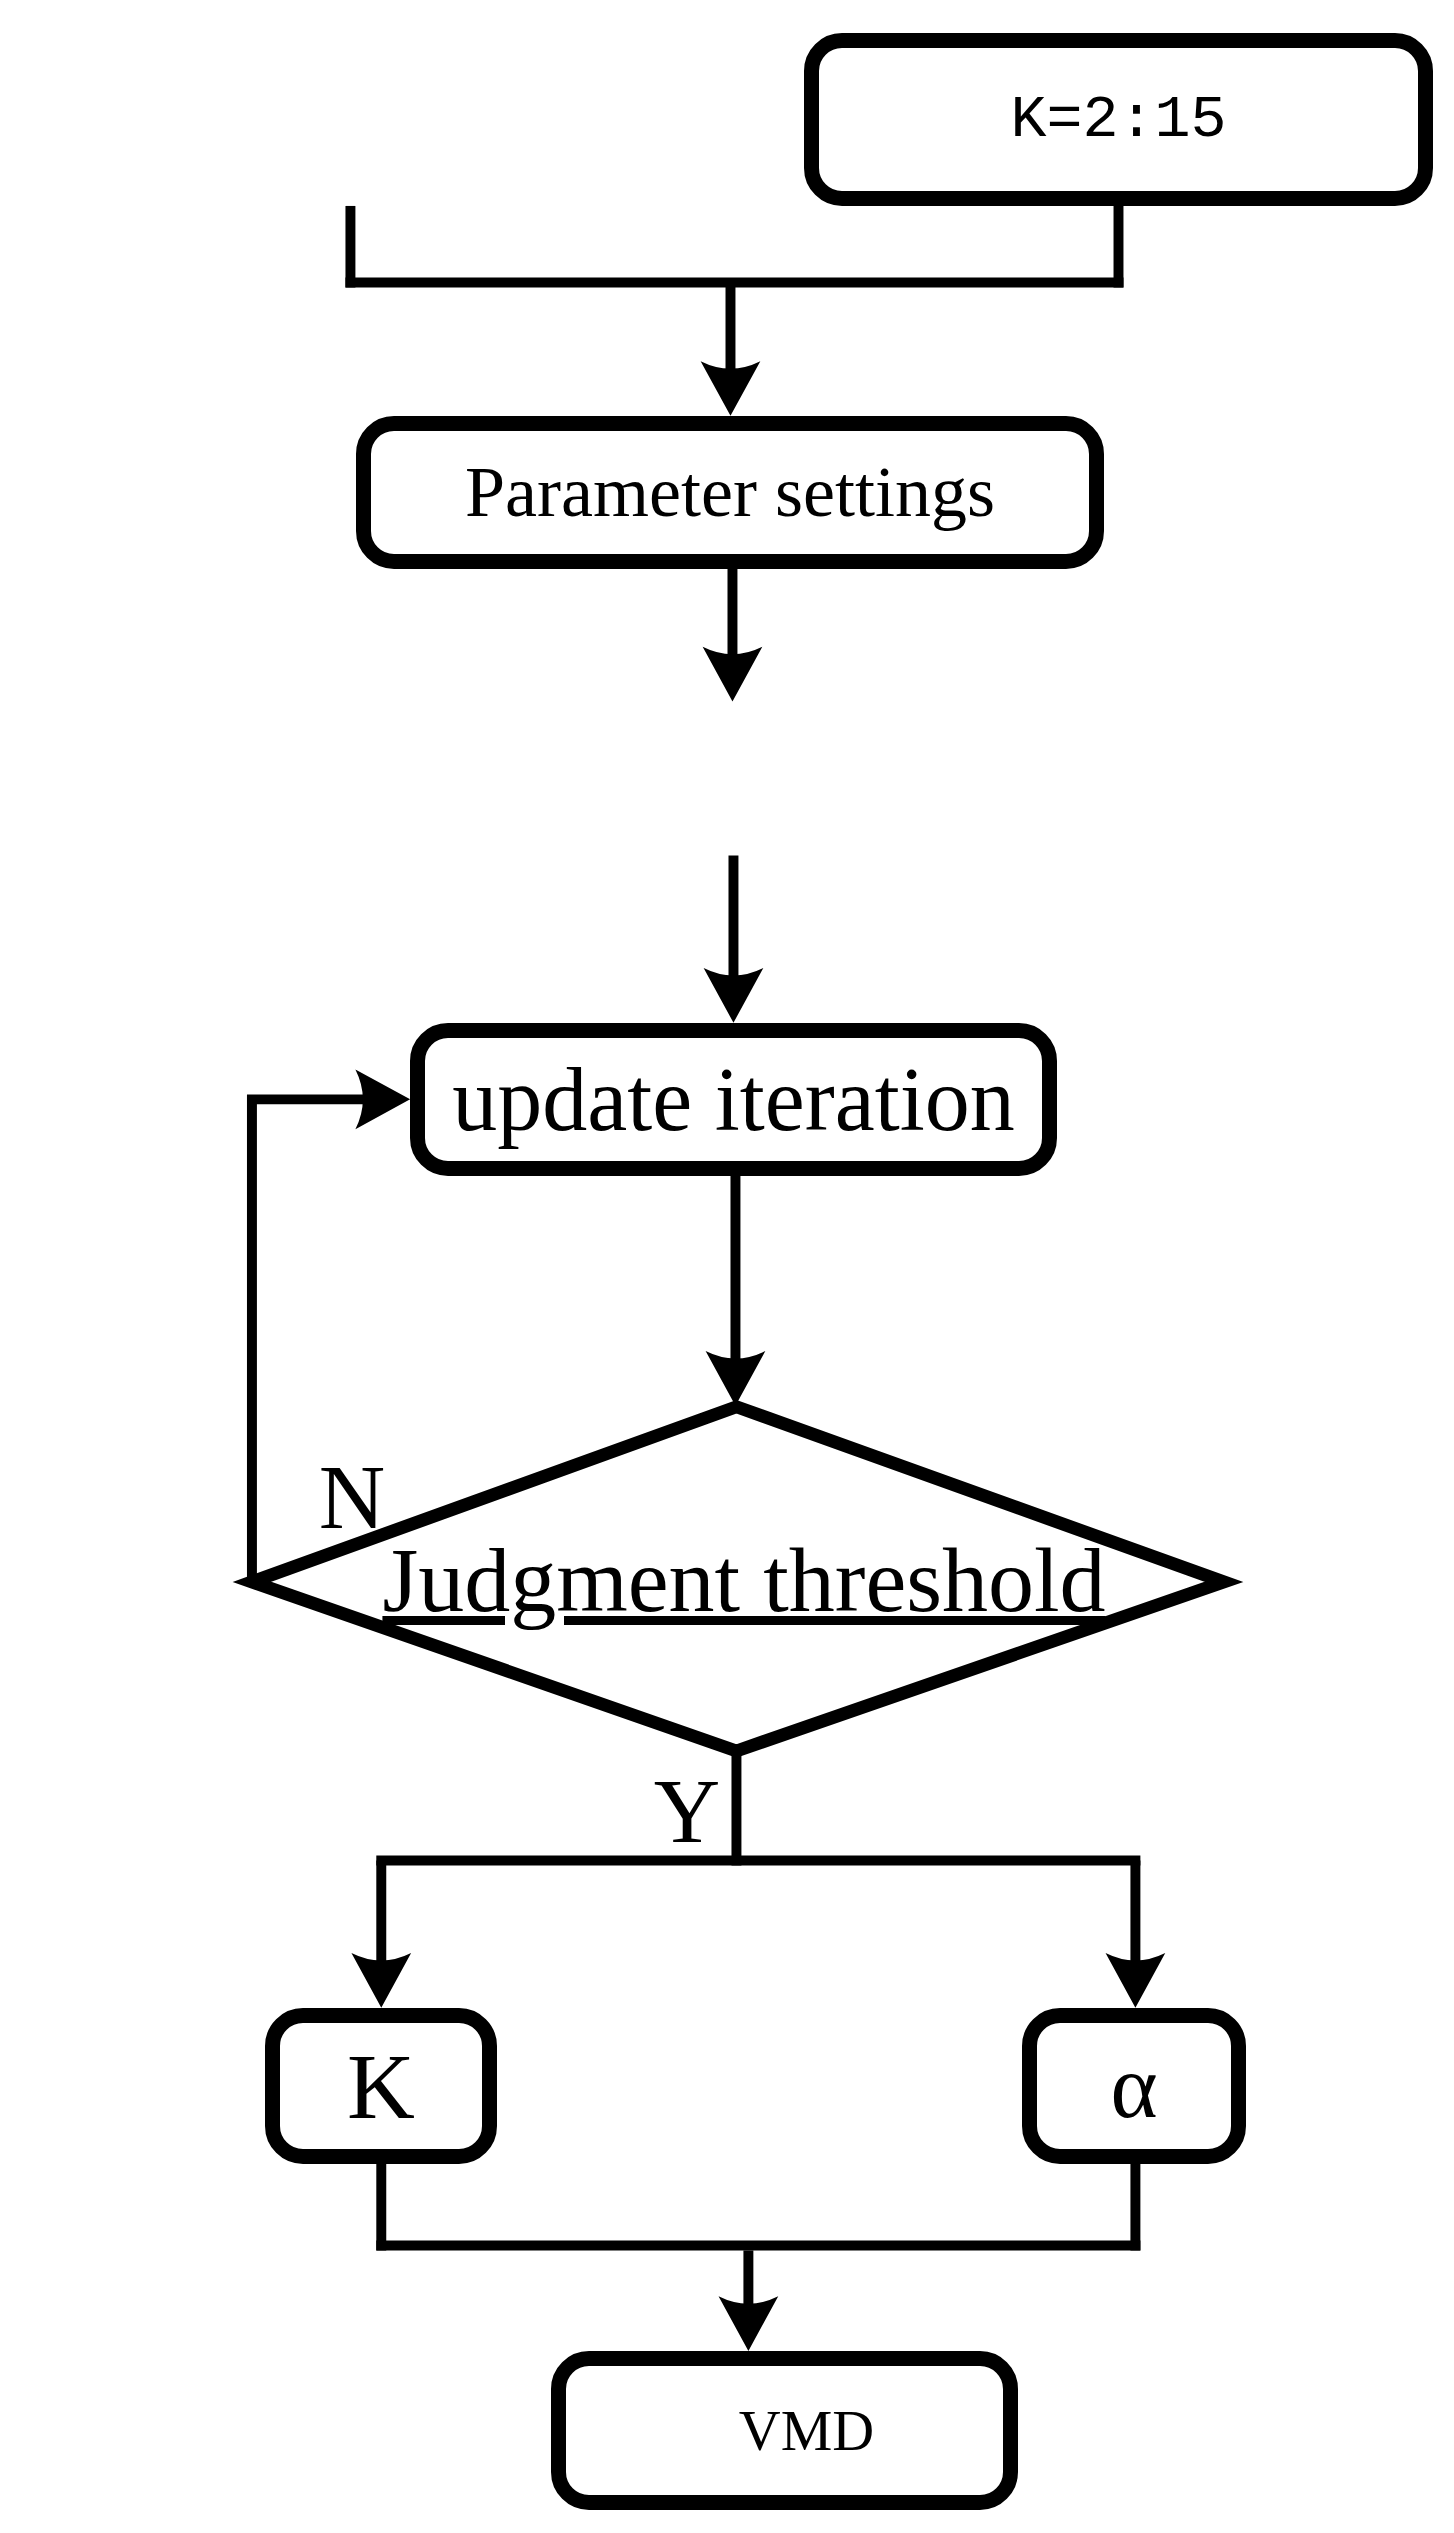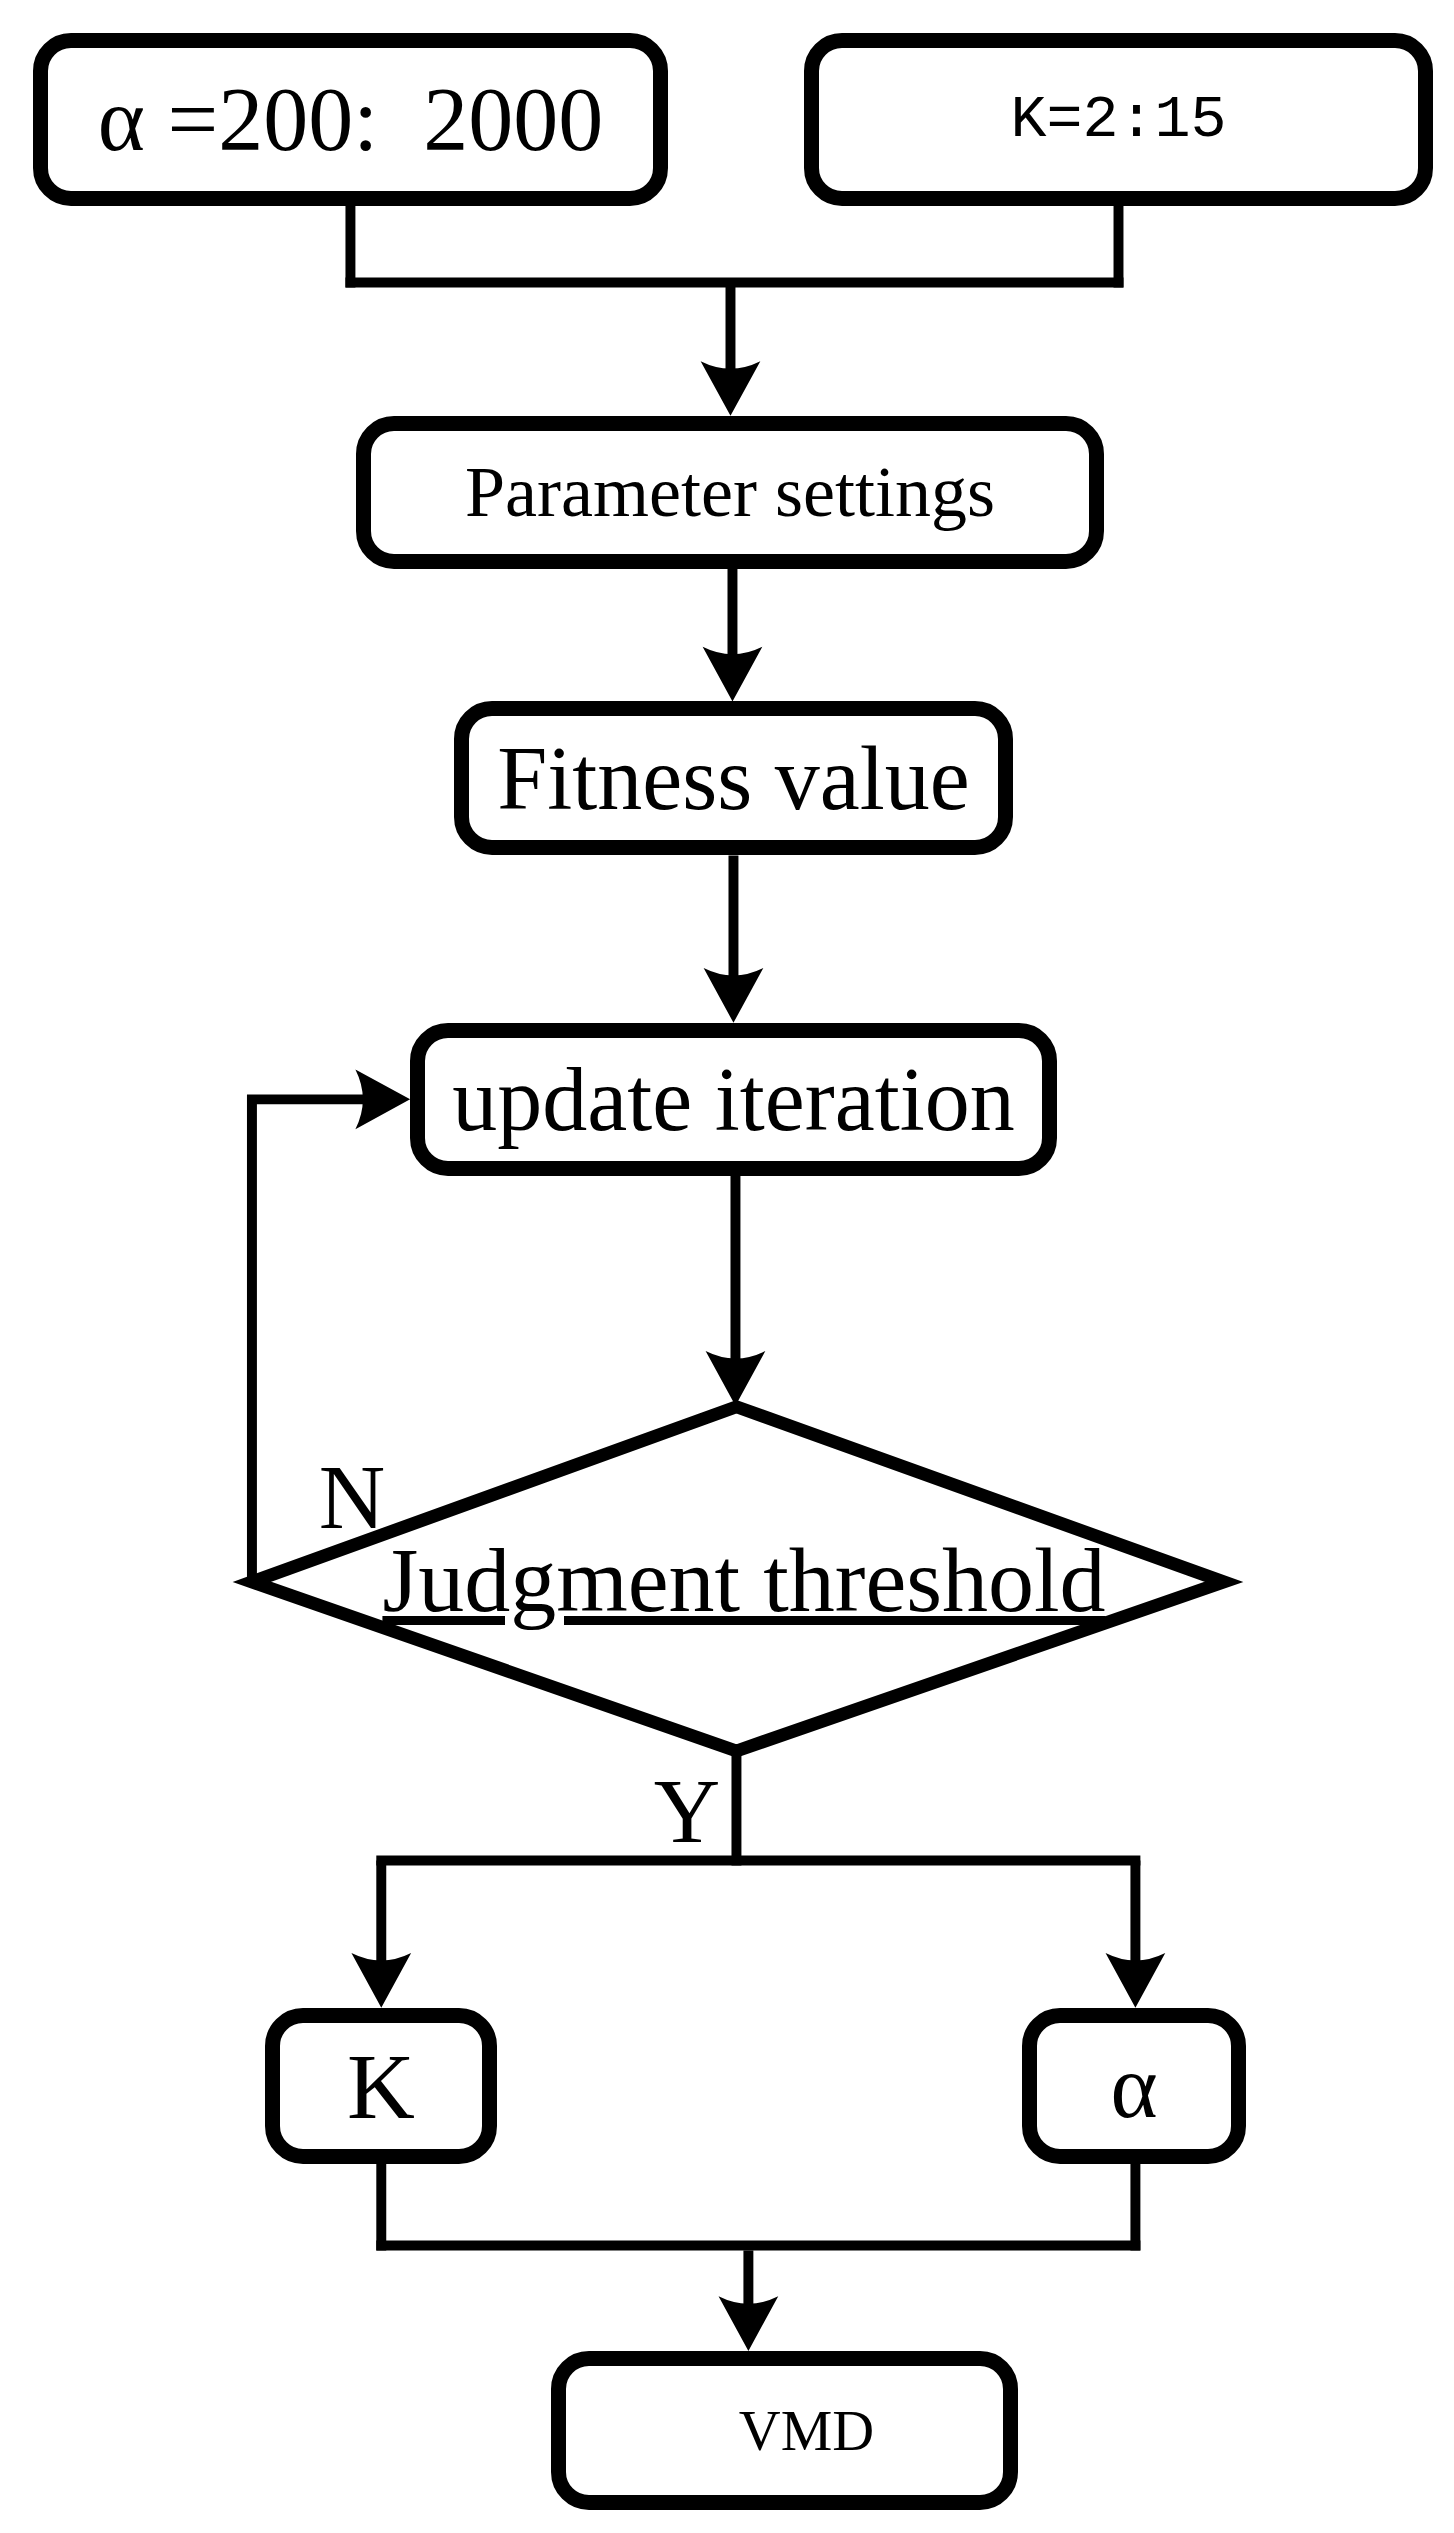--- a/index.html
+++ b/index.html
@@ -87,35 +87,29 @@
     <path class="ln" d="M1141,1870 V1980"></path>
     <path class="ah" d="M1141,2018 L1111,1963 Q1141,1978 1171,1963 Z"></path>
 
     <path class="ln" d="M383,2175 V2262"></path>
     <path class="ln" d="M1141,2175 V2262"></path>
     <path class="ln" d="M378,2257 H1146"></path>
     <path class="ln" d="M752,2262 V2325"></path>
     <path class="ah" d="M752,2363 L722,2308 Q752,2323 782,2308 Z"></path>
   </svg>
 
-  <div class="box" id="node-alpha-range">
-    <span>α =200:  2000</span>
-  </div>
 
   <div class="box" id="node-k-range">
     <span>K=2:15</span>
   </div>
 
   <div class="box" id="node-parameter-settings">
     <span>Parameter settings</span>
   </div>
 
-  <div class="box" id="node-fitness-value">
-    <span>Fitness value</span>
-  </div>
 
   <div class="box" id="node-update-iteration">
     <span>update iteration</span>
   </div>
 
   <div class="flabel" id="node-judgment-threshold">
     <span>Judgment threshold</span>
   </div>
 
   <div class="flabel" id="label-branch-no">

